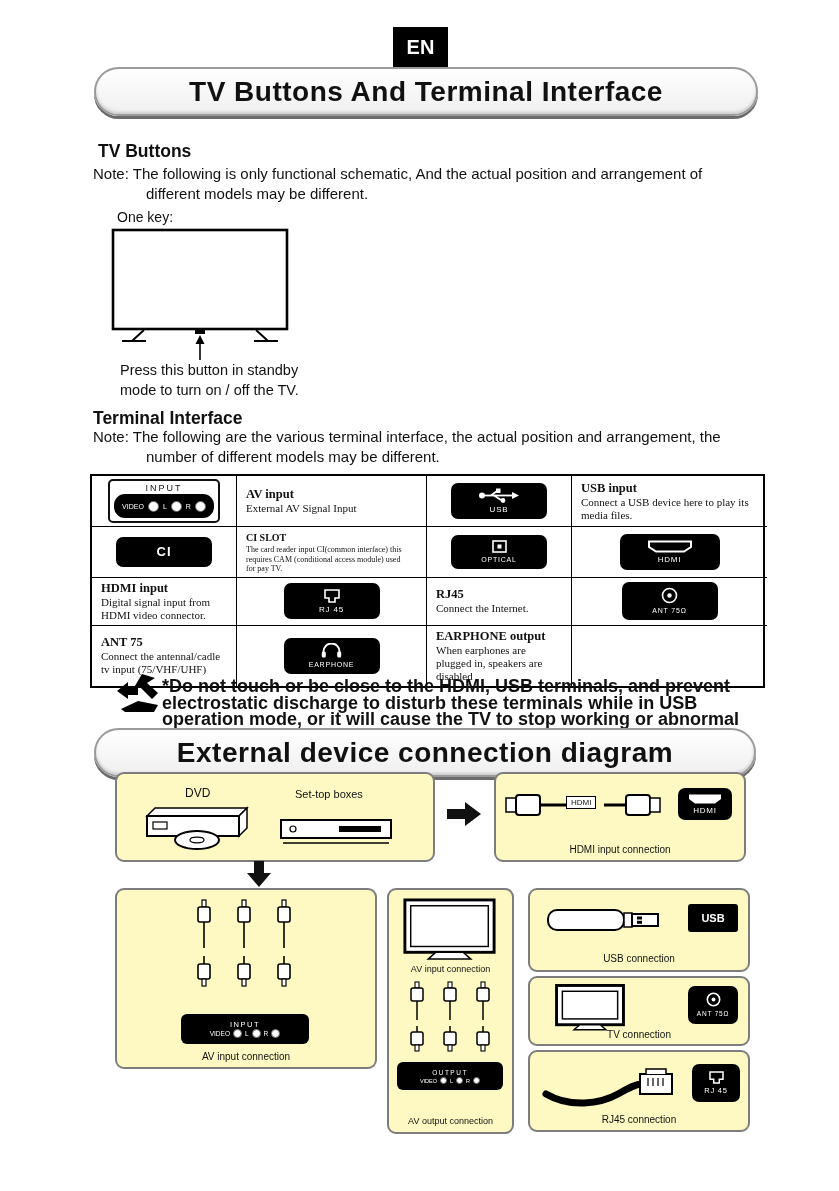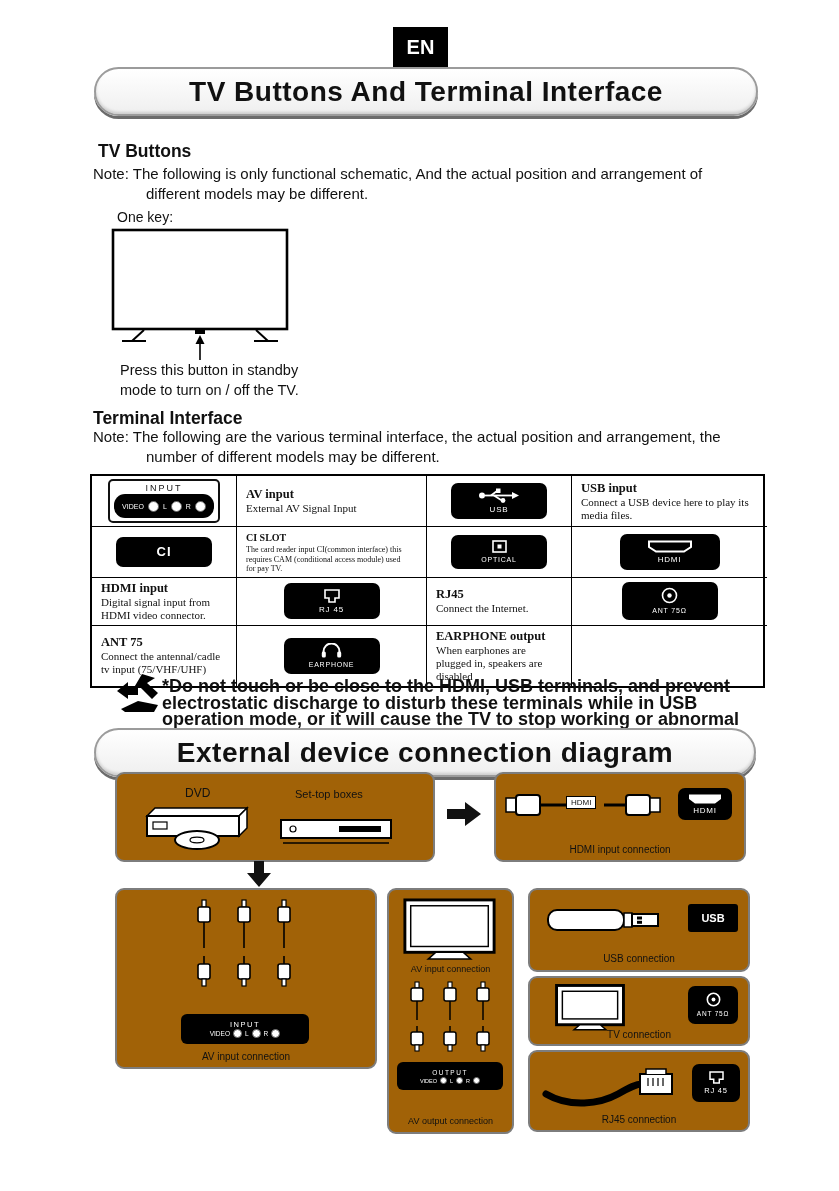--- a/index.html
+++ b/index.html
@@ -48,21 +48,21 @@
   .avbar.sm .avtitle { font-size:6.5px; }
   .avbar.sm .jlabel { font-size:5.5px; }
   .avbar.sm .jack { width:7px; height:7px; }
   .av-outer { border:2px solid #111; border-radius:5px; padding:1px 4px 3px; background:#fff; }
   .av-head { font-size:9px; letter-spacing:2px; text-align:center; color:#111; line-height:12px; }
   .av-outer .avbar { flex-direction:row; gap:4px; height:24px; border-radius:11px; padding:0 8px; }
   .av-outer .jlabel { font-size:7px; }
   .av-outer .jack { width:11px; height:11px; }
 
   
-  .dbox { position:absolute; border:2px solid #7d7d7d; border-radius:9px; background:#a16207; }
+  .dbox { position:absolute; border:2px solid #7d7d7d; border-radius:9px; background:#fef9c3; }
   .dlabel { position:absolute; font-size:12px; }
   .caption { position:absolute; left:0; width:100%; text-align:center; font-size:10px; }
   .cable-label { position:absolute; background:#fff; border:1.5px solid #000; font-size:8px;
                  padding:1px 4px; line-height:9px; }
   .badge-usb { position:absolute; background:#000; color:#fff; font-weight:bold; font-size:11px;
                width:50px; height:28px; display:flex; align-items:center; justify-content:center; border-radius:3px; }
   .warn-text { font-size:18px; line-height:16.5px;font-weight:bold; }
 </style>
 </head>
 <body>

